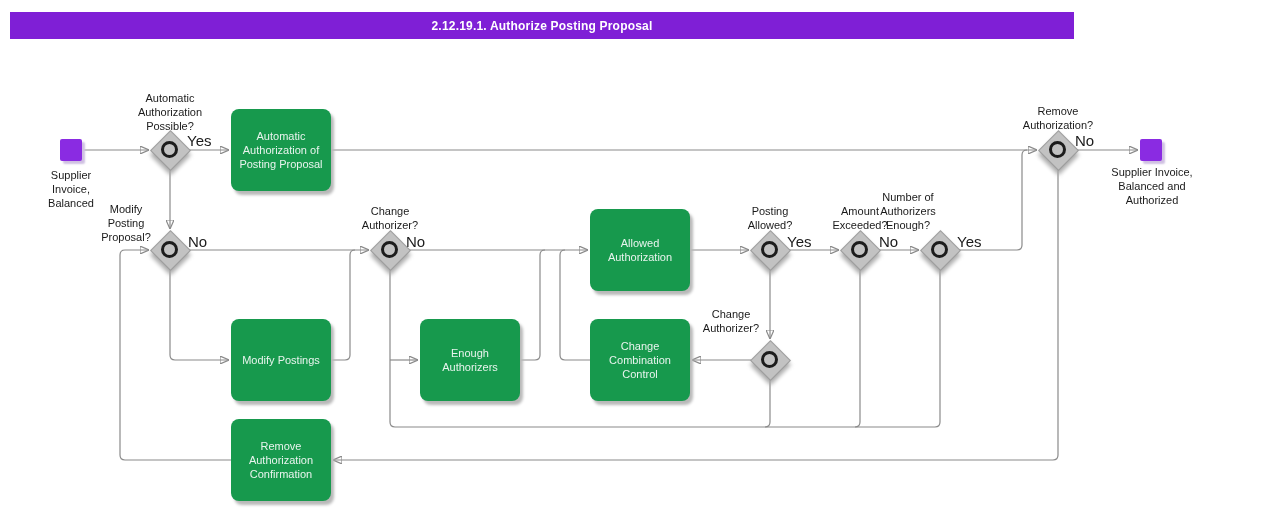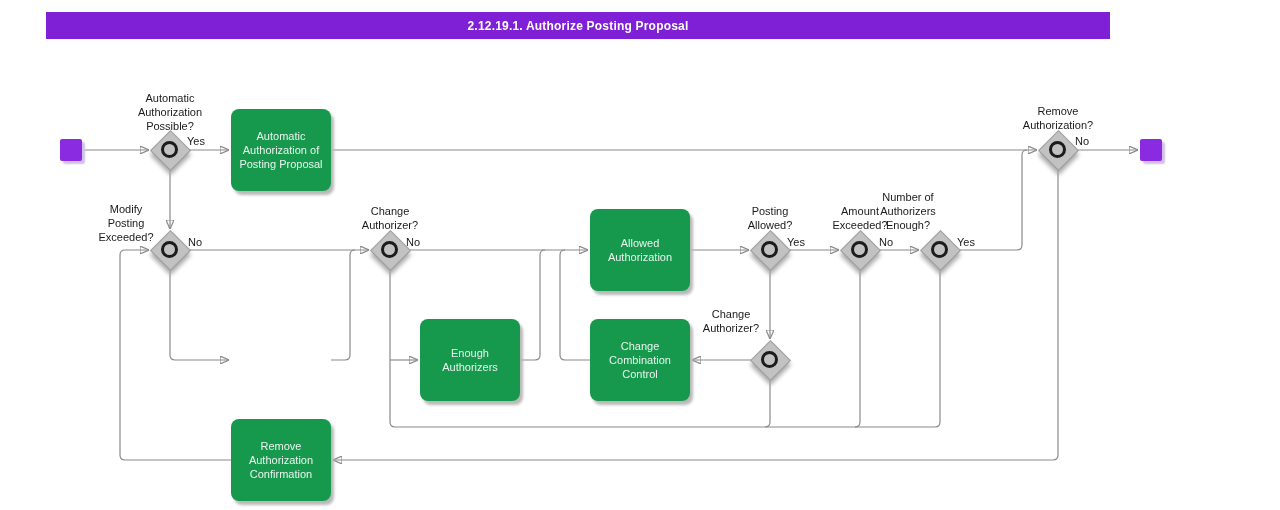--- a/index.html
+++ b/index.html
@@ -6,21 +6,21 @@
   #stage{
     position:relative;width:1280px;height:510px;overflow:hidden;
     background:var(--background,#fff);
     font-family:"Liberation Sans","DejaVu Sans",sans-serif;
     color:var(--label-text,#1a1a1a);
   }
   
   .titlebar{
     position:absolute;left:10px;top:12px;width:1064px;height:27px;
     background:var(--title-bar,#7f1fd6);
-    display:flex;align-items:center;justify-content:center;margin-left:36px;
+    display:flex;align-items:center;justify-content:center;
   }
   .titlebar .t{
     color:var(--title-text,#fff);font-size:12px;font-weight:bold;letter-spacing:.2px;
   }
   
   svg.wires{position:absolute;left:0;top:0;}
   svg.wires path{fill:none;stroke:var(--connector,#8a8a8a);stroke-width:1.2;}
   
   .event{
     position:absolute;width:22px;height:22px;border-radius:2px;
@@ -48,21 +48,21 @@
   }
   .decision .decision-ring{
     position:absolute;left:10px;top:10px;width:17px;height:17px;
     border:3px solid #1c1c1c;border-radius:50%;box-sizing:border-box;
   }
   
   .qlabel,.evlabel{
     position:absolute;font-size:11px;line-height:14px;text-align:center;
     white-space:pre-line;
   }
-  .branch{position:absolute;font-size:11px;line-height:12px;}
+  .branch{position:absolute;font-size:15px;line-height:12px;}
 </style>
 </head>
 <body>
 
 <div id="stage">
 
   <div class="titlebar">
     <span class="t">2.12.19.1. Authorize Posting Proposal</span>
   </div>
 
@@ -91,26 +91,35 @@
     <path d="M940 269 V422 Q940 427 935 427 H395 Q390 427 390 422 V269"></path>
     <path d="M860 269 V422 Q860 427 855 427"></path>
     <path d="M770 379 V422 Q770 427 765 427"></path>
     <path d="M390 360 H418" marker-end="url(#arr)"></path>
     <path d="M1077 150 H1138" marker-end="url(#arr)"></path>
     <path d="M1058 169 V455 Q1058 460 1053 460 H333" marker-end="url(#arr)"></path>
     <path d="M231 460 H125 Q120 460 120 455 V255 Q120 250 125 250 H149" marker-end="url(#arr)"></path>
   </svg>
 
   <div class="event" style="left:60px;top:139px"></div>
+  <div class="evlabel" style="left:20px;top:168px;width:102px">Supplier
+Invoice,
+Balanced</div>
   <div class="event" style="left:1140px;top:139px"></div>
+  <div class="evlabel" style="left:1091px;top:165px;width:122px">Supplier Invoice,
+Balanced and
+Authorized</div>
 
   <div class="task" style="left:231px;top:109px">
     <span class="task-label">Automatic
 Authorization of
 Posting Proposal</span>
+  </div>
+  <div class="task" style="left:231px;top:319px">
+    <span class="task-label">Modify Postings</span>
   </div>
   <div class="task" style="left:420px;top:319px">
     <span class="task-label">Enough
 Authorizers</span>
   </div>
   <div class="task" style="left:590px;top:209px">
     <span class="task-label">Allowed
 Authorization</span>
   </div>
   <div class="task" style="left:590px;top:319px">
@@ -155,21 +164,21 @@
   <div class="decision" style="left:1039px;top:131px">
     <span class="decision-shape"></span>
     <span class="decision-ring"></span>
   </div>
 
   <div class="qlabel" style="left:110px;top:91px;width:120px">Automatic
 Authorization
 Possible?</div>
   <div class="qlabel" style="left:85px;top:202px;width:82px">Modify
 Posting
-Exceeded?</div>
+Proposal?</div>
   <div class="qlabel" style="left:340px;top:204px;width:100px">Change
 Authorizer?</div>
   <div class="qlabel" style="left:720px;top:204px;width:100px">Posting
 Allowed?</div>
   <div class="qlabel" style="left:810px;top:204px;width:100px">Amount
 Exceeded?</div>
   <div class="qlabel" style="left:858px;top:190px;width:100px">Number of
 Authorizers
 Enough?</div>
   <div class="qlabel" style="left:681px;top:307px;width:100px">Change

